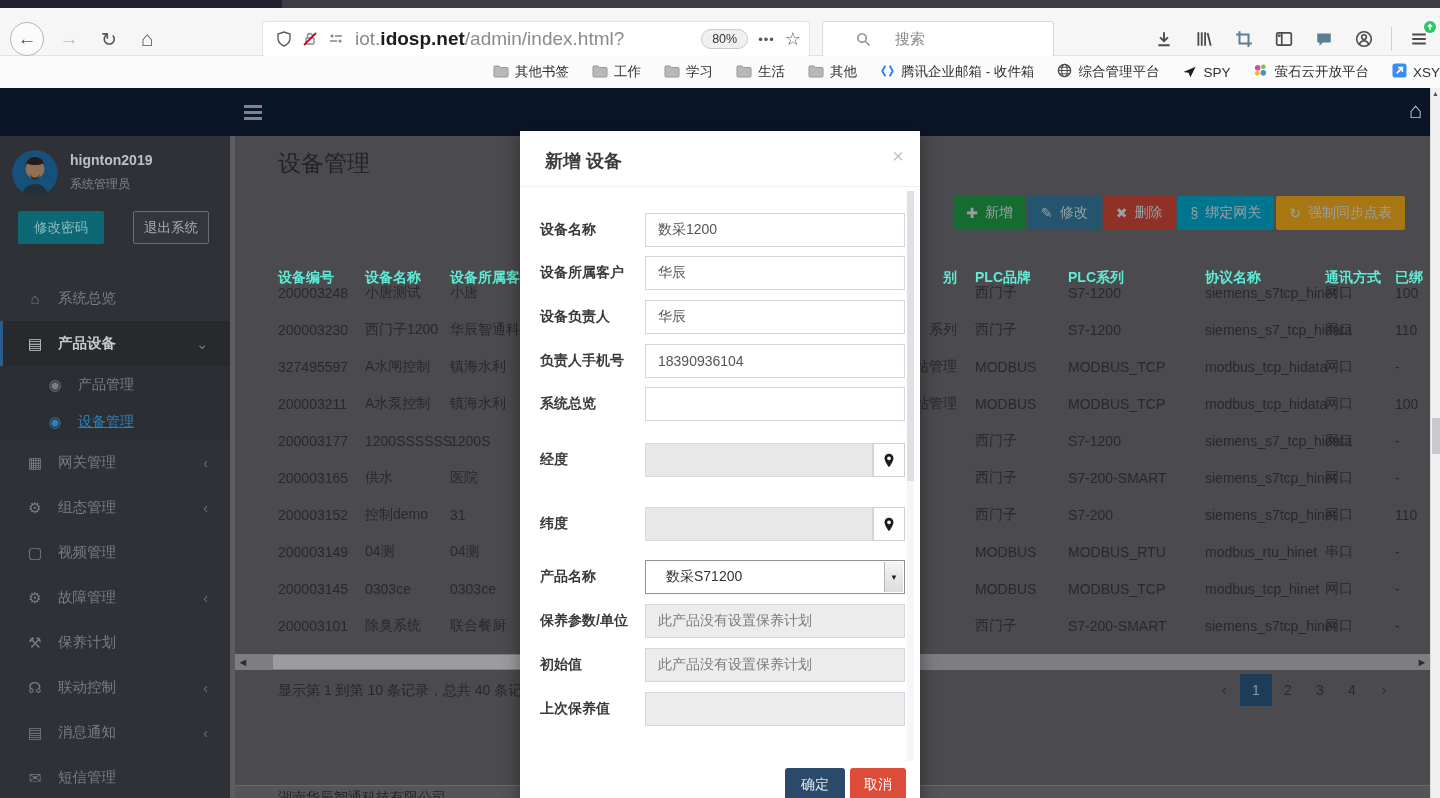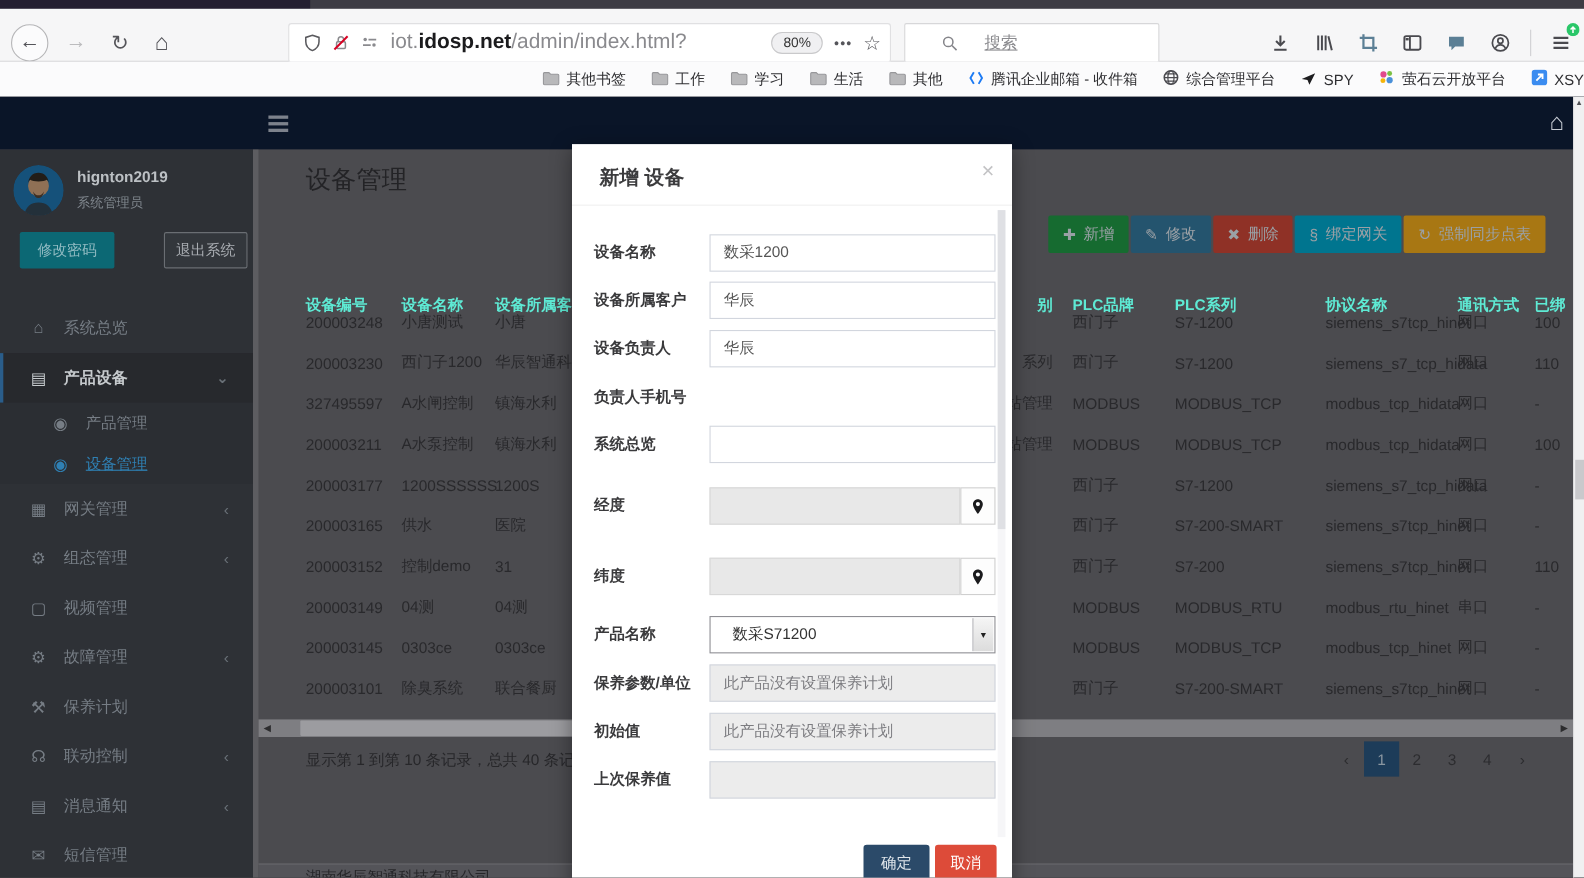--- a/index.html
+++ b/index.html
@@ -14,41 +14,41 @@
   .navbtn { position:absolute; top:14px; width:34px; height:34px; display:flex; align-items:center; justify-content:center; font-size:19px; color:#55555a; }
   .backbtn { border:1px solid #b6b6b8; border-radius:50%; background:#fbfbfc; }
   .fwd { color:#bcbcbe; }
   .urlbar { position:absolute; left:262px; top:13px; width:548px; height:36px; background:#fff; border:1px solid #e0e0e2; border-radius:3px; display:flex; align-items:center; padding:0 8px; }
   .urltext { font-size:19px; color:#8a8a8e; margin-left:6px; white-space:nowrap; flex:1; overflow:hidden; }
   .urltext b { color:#1b1b1d; font-weight:600; }
   .zoompill { border:1px solid #c9c9cb; background:#f0f0f2; border-radius:10px; font-size:12.5px; color:#333; padding:2px 10px; margin-right:10px; }
   .dots { color:#55555a; font-size:13px; letter-spacing:1px; margin-right:10px; }
   .star { color:#55555a; font-size:18px; }
   .searchbar { position:absolute; left:822px; top:13px; width:232px; height:36px; background:#fff; border:1px solid #d7d7d9; border-radius:2px; display:flex; align-items:center; padding:0 8px; }
-  .searchbar span { color:#8a8a8e; font-size:15px; margin-left:19px;text-decoration:underline; }
+  .searchbar span { color:#8a8a8e; font-size:15px; margin-left:19px; }
   .chromeicons { position:absolute; right:8px; top:14px; height:34px; display:flex; align-items:center; gap:14px; }
   .cicon { width:26px; height:26px; display:flex; align-items:center; justify-content:center; }
   .vsep { width:1px; height:24px; background:#d0d0d2; }
   .bookmarks { position:absolute; left:0; top:56px; width:1440px; height:32px; background:#fbfbfc; display:flex; align-items:center; padding-left:18px; gap:23px;justify-content:flex-end; }
   .bm { display:flex; align-items:center; gap:6px; font-size:13.5px; color:#2f2f32; white-space:nowrap; }
 
   
   .page { position:absolute; left:0; top:88px; width:1440px; height:710px; background:#4b4b4f; }
   .pnav { position:absolute; left:0; top:0; width:1440px; height:48px; background:#0a1528; }
   .hamburger { position:absolute; left:244px; top:14px; width:18px; height:18px; }
   .hamburger i { display:block; height:3px; background:#7d828c; margin:3px 0; }
   .pnav .home-right { position:absolute; right:18px; top:10px; color:#c7ccd4; font-size:22px; }
 
   .sidebar { position:absolute; left:0; top:48px; width:230px; height:662px; background:#2e3136; }
   .avatar { position:absolute; left:12px; top:14px; width:46px; height:46px; border-radius:50%; overflow:hidden; }
   .uname { position:absolute; left:70px; top:16px; font-size:14px; font-weight:bold; color:#bcc0c4; }
   .urole { position:absolute; left:70px; top:40px; font-size:12px; color:#80878e; }
   .sbtn { position:absolute; top:75px; height:33px; font-size:13.5px; display:flex; align-items:center; justify-content:center; border-radius:2px; }
   .sbtn.pw { left:18px; width:86px; background:#0c6874; color:#90bac1; }
-  .sbtn.out { left:133px; width:76px; background:#33373c; border:1px solid #6a6e73; color:#a9adb2;margin-left:16px; }
+  .sbtn.out { left:133px; width:76px; background:#33373c; border:1px solid #6a6e73; color:#a9adb2; }
   .menu { position:absolute; left:0; top:140px; width:230px; }
   .mi { position:relative; height:45px; display:flex; align-items:center; padding-left:26px; gap:14px; font-size:14.5px; color:#767d85; }
   .mi .ic { width:18px; text-align:center; font-size:15px; }
   .mi .arrow { position:absolute; right:22px; color:#6a7178; font-size:14px; }
   .mi.open { background:#27292d; border-left:3px solid #2a5d8a; padding-left:23px; color:#c6cacd; font-weight:bold; }
   .subwrap { background:#2b2e33; }
   .mi.sub { height:37px; padding-left:46px; font-size:14px; }
   .mi.sub.active { color:#2f80b4; }
   .mi.sub.active .lbl { text-decoration:underline; }
 
@@ -549,20 +549,21 @@
           <div class="mrow" style="top: 125px;">
             <label>设备所属客户</label>
             <div class="minput">华辰</div>
           </div>
           <div class="mrow" style="top: 169px;">
             <label>设备负责人</label>
             <div class="minput">华辰</div>
           </div>
           <div class="mrow" style="top: 213px;">
             <label>负责人手机号</label>
+            <div class="minput">18390936104</div>
           </div>
           <div class="mrow" style="top: 256px;">
             <label>系统总览</label>
             <div class="minput"></div>
           </div>
           <div class="mrow" style="top: 312px;">
             <label>经度</label>
             <div class="minput geo"></div>
             <div class="geobtn">
               <svg width="12" height="15" viewBox="0 0 16 20">

